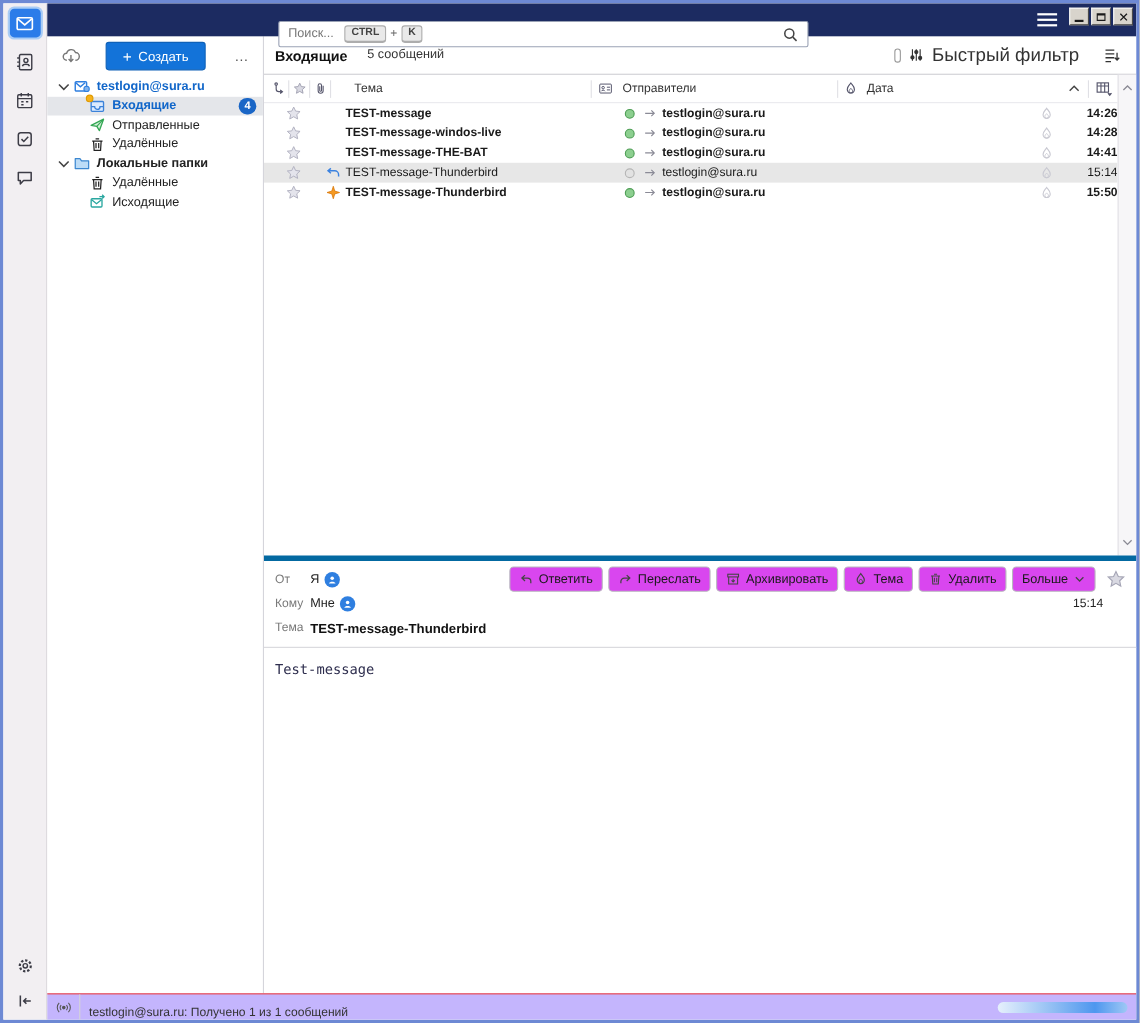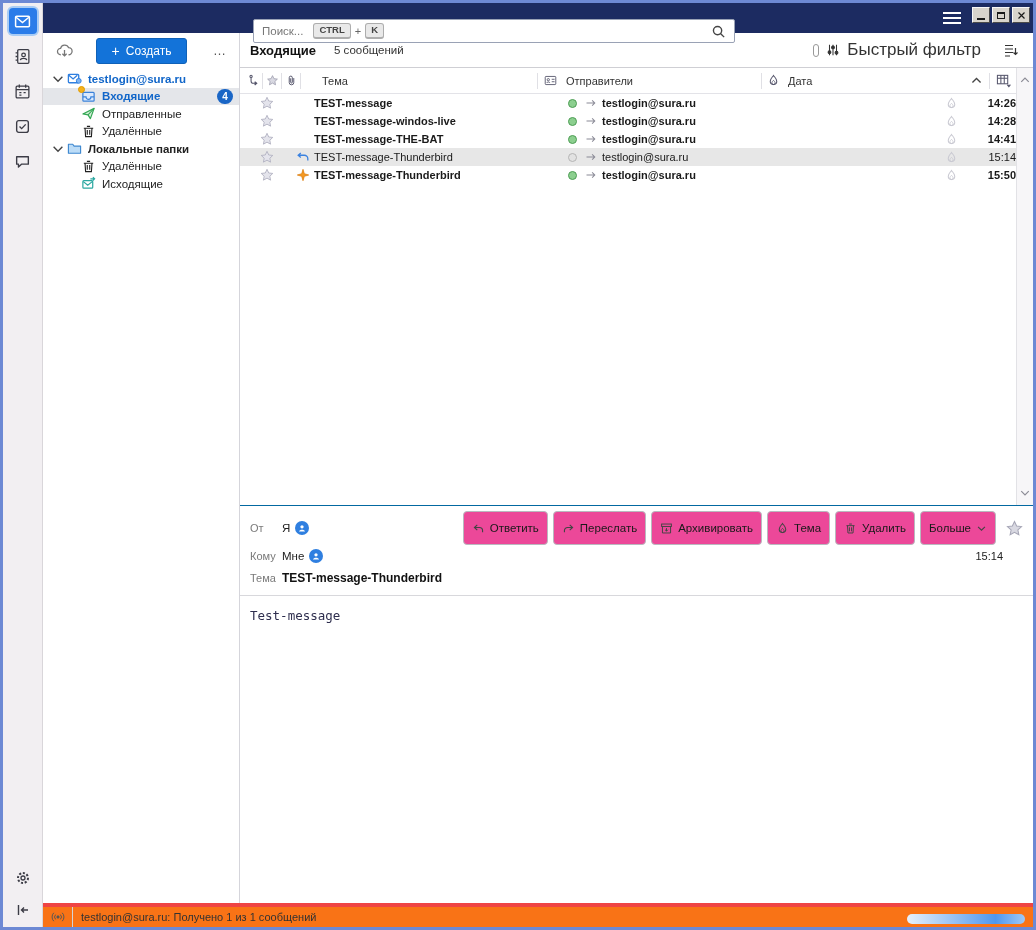--- a/index.html
+++ b/index.html
@@ -95,38 +95,38 @@
   .msg-row .rdot.on{background:#8ccf8f;border:1px solid #4e9e55;}
   .msg-row .rdot.off{background:#e2e2e2;border:1px solid #b5b5b5;}
   .msg-row .dir{width:14px;height:12px;color:#8a8a96;margin-left:7px;flex:none;}
   .msg-row .sender{flex:1;padding-left:4px;white-space:nowrap;overflow:hidden;}
   .msg-row .jflame{width:13px;height:13px;color:#c9c9d2;flex:none;}
   .msg-row .time{width:58px;flex:none;padding-left:9px;text-align:right;}
   .scrollbar{width:17px;flex:none;border-left:1px solid #e2e2e6;background:#f7f6f8;display:flex;flex-direction:column;align-items:center;justify-content:space-between;padding:6px 0;}
   .scrollbar .icon{width:12px;height:12px;color:#8b8b95;cursor:pointer;}
 
   
-  .message-pane{flex:1;border-top:1px solid #0369a1;display:flex;flex-direction:column;min-height:0;}
+  .message-pane{flex:1;border-top:5px solid #0369a1;display:flex;flex-direction:column;min-height:0;}
   .msg-header{flex:none;padding:5px 6px 6px 10px;}
   .mh-row{display:flex;align-items:center;min-height:22px;}
   .mh-label{width:32px;flex:none;font-size:11px;color:#7a7a7a;}
   .mh-val{font-size:11.5px;color:#222;}
   .avatar{width:14px;height:14px;border-radius:50%;background:#2f7fe0;display:inline-flex;align-items:center;justify-content:center;margin-left:5px;}
   .avatar svg{width:10px;height:10px;}
   .mh-actions{margin-left:auto;display:flex;align-items:center;gap:5px;}
-  .act-btn{height:34px;background:#ec4899;border:1px solid #b9b9bf;border-radius:4px;display:flex;align-items:center;gap:5px;padding:0 8px;font-size:11.5px;color:#1a1a1a;cursor:pointer;}
+  .act-btn{height:23px;background:#d946ef;border:1px solid #b9b9bf;border-radius:4px;display:flex;align-items:center;gap:5px;padding:0 8px;font-size:11.5px;color:#1a1a1a;cursor:pointer;}
   .act-btn .icon{width:13px;height:13px;color:#444;}
   .act-btn .chev{width:11px;height:11px;color:#444;}
   .mh-star{width:17px;height:17px;margin:0 4px 0 10px;cursor:pointer;}
   .mh-time{margin-left:auto;font-size:11px;color:#222;padding-right:24px;}
   .mh-subject{font-size:12px;font-weight:bold;color:#111;}
   .msg-body{flex:1;border-top:1px solid #d8d8dc;padding:12px 10px;font-family:"DejaVu Sans Mono",monospace;font-size:12.5px;color:#2e2e4e;background:#fff;}
 
   
-  .statusbar{grid-column:2;grid-row:3;background:#f97316;border-top:4px solid #ef4444;display:flex;align-items:center;position:relative;}
+  .statusbar{grid-column:2;grid-row:3;background:#c4b5fd;border-top:1px solid #ef4444;display:flex;align-items:flex-end;position:relative;}
   .sb-iconbox{width:30px;height:100%;border-right:1px solid #d4d4d8;display:flex;align-items:center;justify-content:center;flex:none;}
   .sb-iconbox .icon{width:16px;height:14px;color:#555;}
   .sb-text{font-size:11px;color:#333;margin-left:8px;}
   .sb-progress{position:absolute;right:8px;top:7px;width:118px;height:10px;border-radius:5px;
     background:linear-gradient(90deg,#e6f0fc,#8cbbf3 45%,#4e97ef 75%,#9fc8f5);}
 </style>
 </head>
 <body>
 
 <div class="window">

